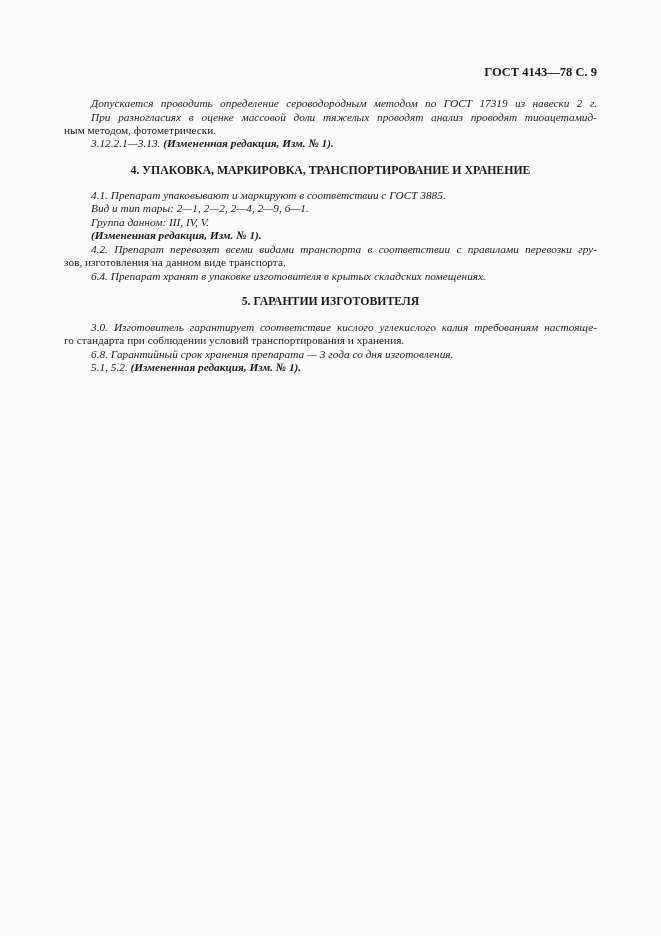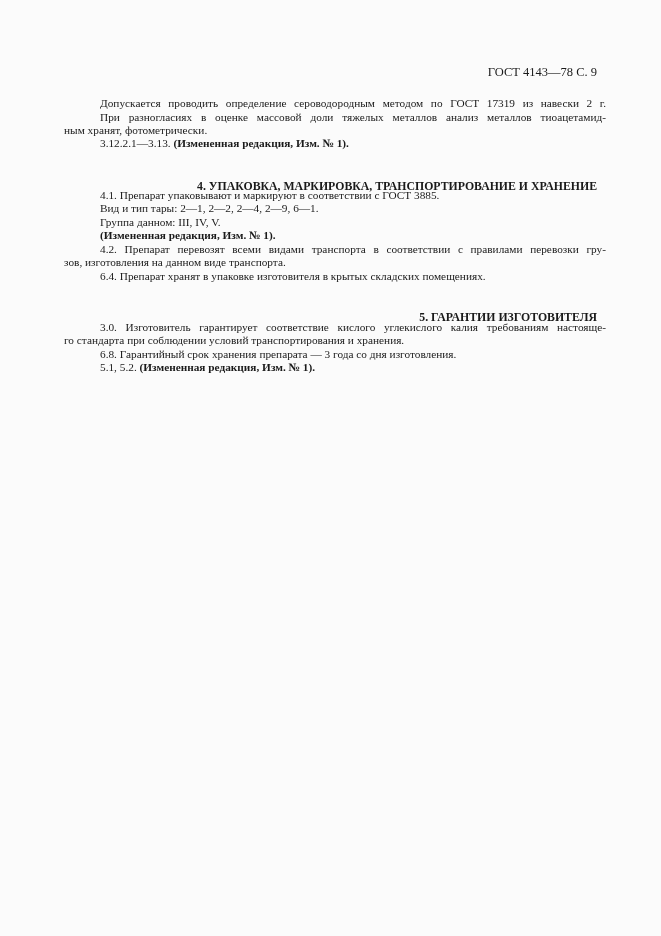--- a/index.html
+++ b/index.html
@@ -8,52 +8,51 @@
     background: #fbfbfb;
     position: relative;
     overflow: hidden;
     font-family: "Liberation Serif", "DejaVu Serif", serif;
     color: #1a1a1a;
   }
   .page-header {
     position: absolute;
     top: 65px; right: 64px;
     font-size: 12.5px;
-    font-weight: normal;
+    font-weight: bold;
     white-space: nowrap;
   }
   .line {
     position: absolute;
     left: 64px;
     width: 533px;
     font-size: 11.3px;
     line-height: 13px;
     white-space: nowrap;
   }
-  .line.indent { left: 100px; width: 506px; }
+  .line.indent { left: 91px; width: 506px; font-style: italic; }
   .line.justify { text-align: justify; text-align-last: justify; white-space: normal; }
   .heading {
     position: absolute;
     left: 64px; width: 533px;
-    text-align: right;
+    text-align: center;
     font-size: 11.8px;
     font-weight: bold;
     white-space: nowrap;
-    margin-top: 16px;
   }
   b { font-weight: bold; }
 </style>
 </head>
 <body>
 
 <div class="page-header">ГОСТ 4143—78 С. 9</div>
 
 <div class="line indent justify" style="top:97px">Допускается проводить определение сероводородным методом по ГОСТ 17319 из навески 2 г.</div>
-<div class="line indent justify" style="top:111px">При разногласиях в оценке массовой доли тяжелых металлов анализ металлов тиоацетамид-</div>
-<div class="line" style="top:124px">ным хранят, фотометрически.</div>
+<div class="line indent justify" style="top:111px">При разногласиях в оценке массовой доли тяжелых проводят анализ проводят тиоацетамид-</div>
+<div class="line" style="top:124px">ным методом, фотометрически.</div>
 <div class="line indent" style="top:137px">
   <span>3.12.2.1—3.13. </span><b>(Измененная редакция, Изм. № 1).</b>
 </div>
 
 <div class="heading" style="top:163px">4. УПАКОВКА, МАРКИРОВКА, ТРАНСПОРТИРОВАНИЕ И ХРАНЕНИЕ</div>
 <div class="line indent" style="top:189px">4.1. Препарат упаковывают и маркируют в соответствии с ГОСТ 3885.</div>
 <div class="line indent" style="top:202px">Вид и тип тары: 2—1, 2—2, 2—4, 2—9, 6—1.</div>
 <div class="line indent" style="top:216px">Группа данном: III, IV, V.</div>
 <div class="line indent" style="top:229px">
   <b>(Измененная редакция, Изм. № 1).</b>

